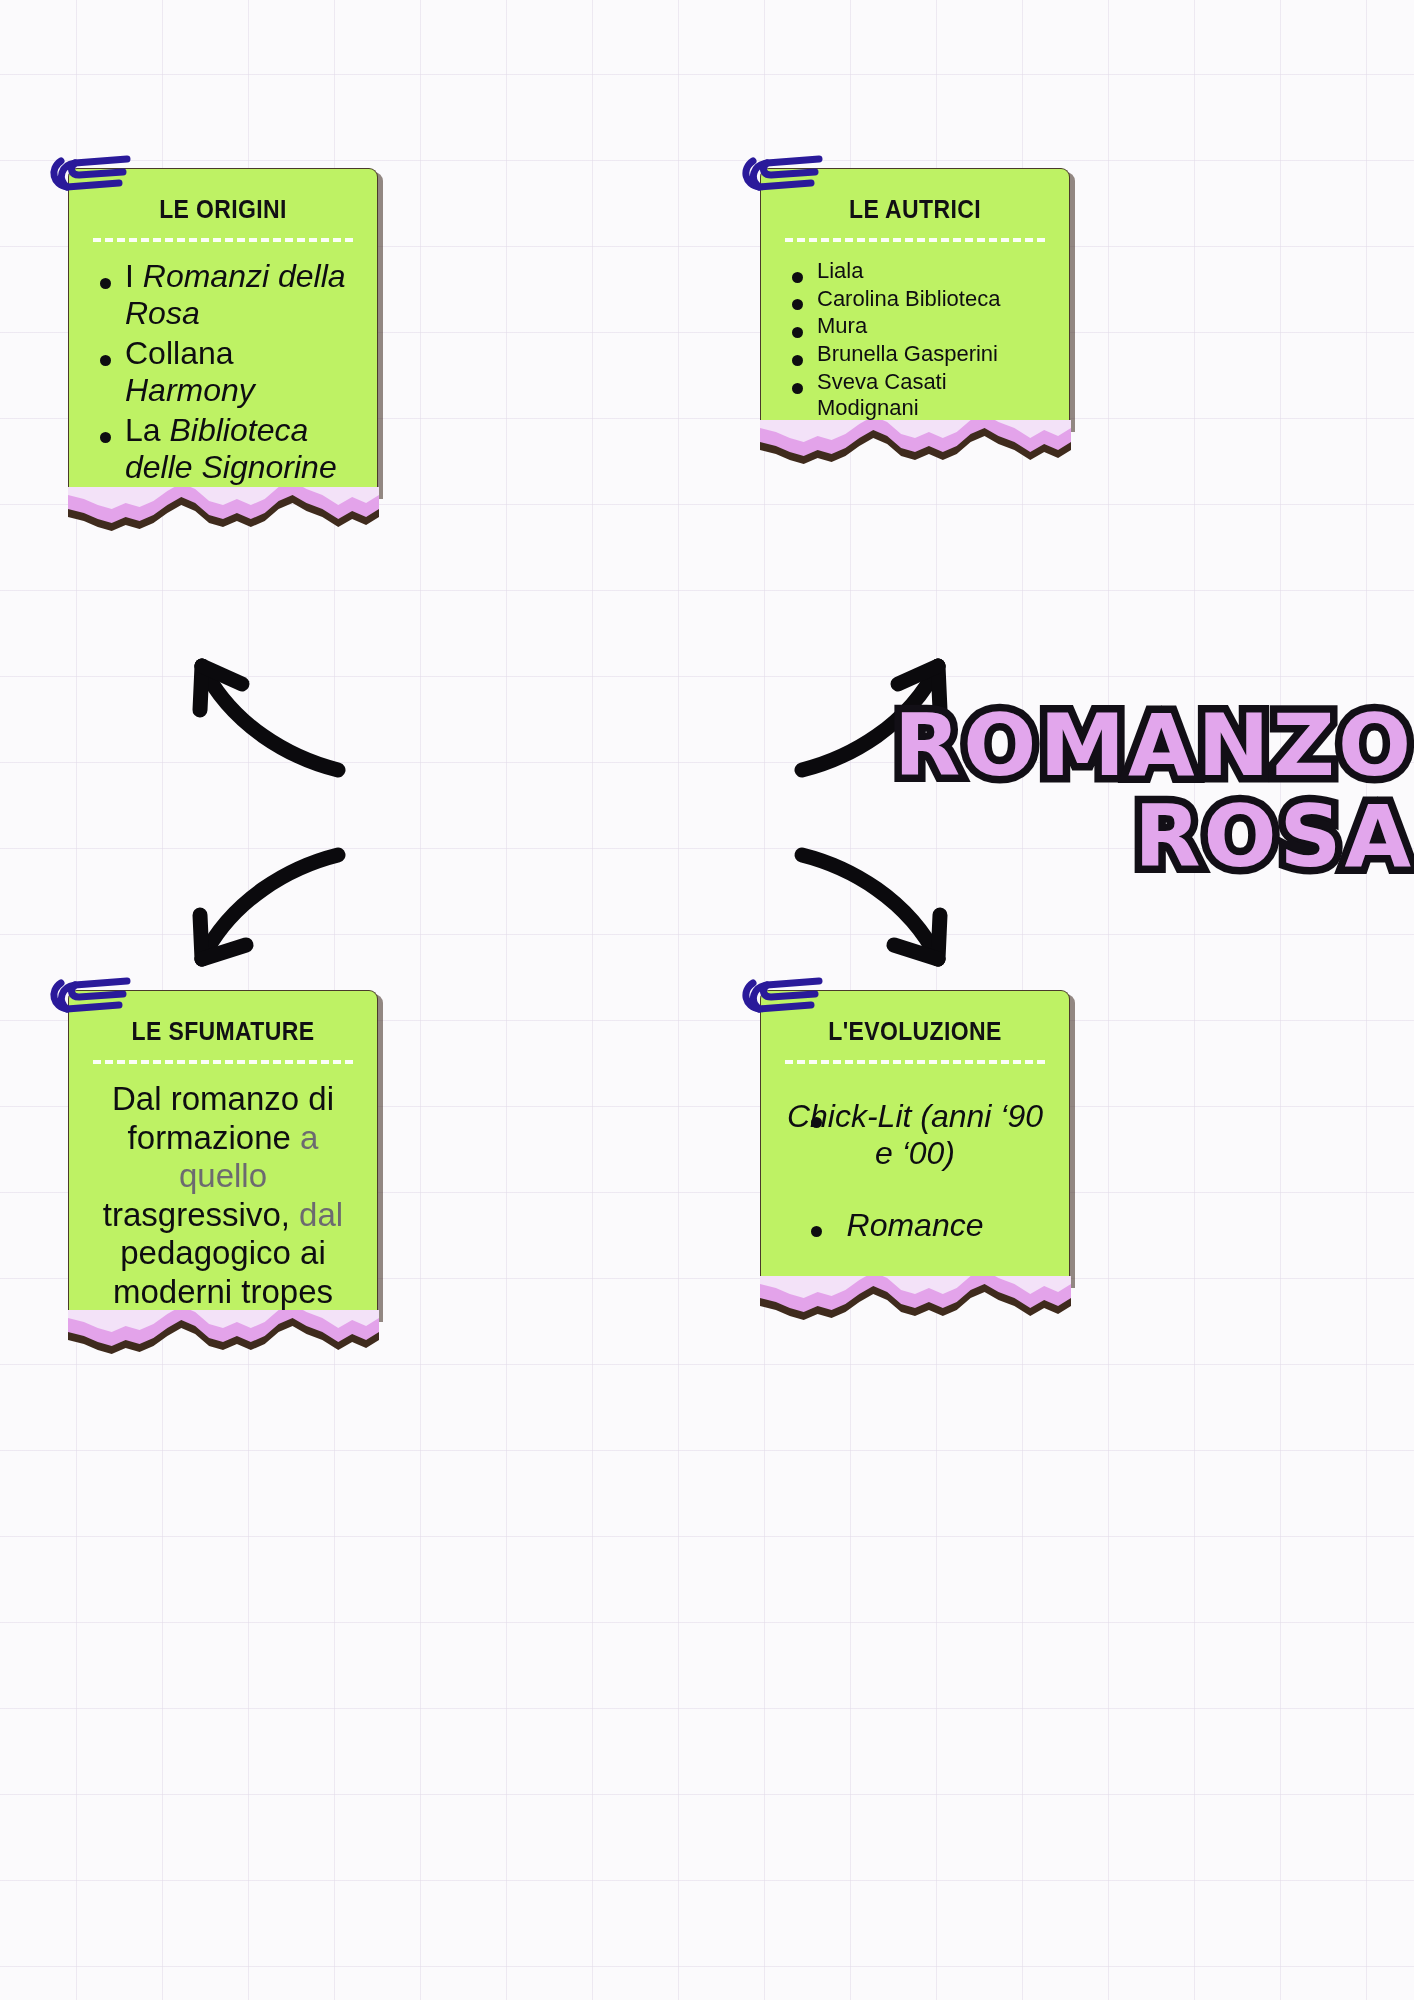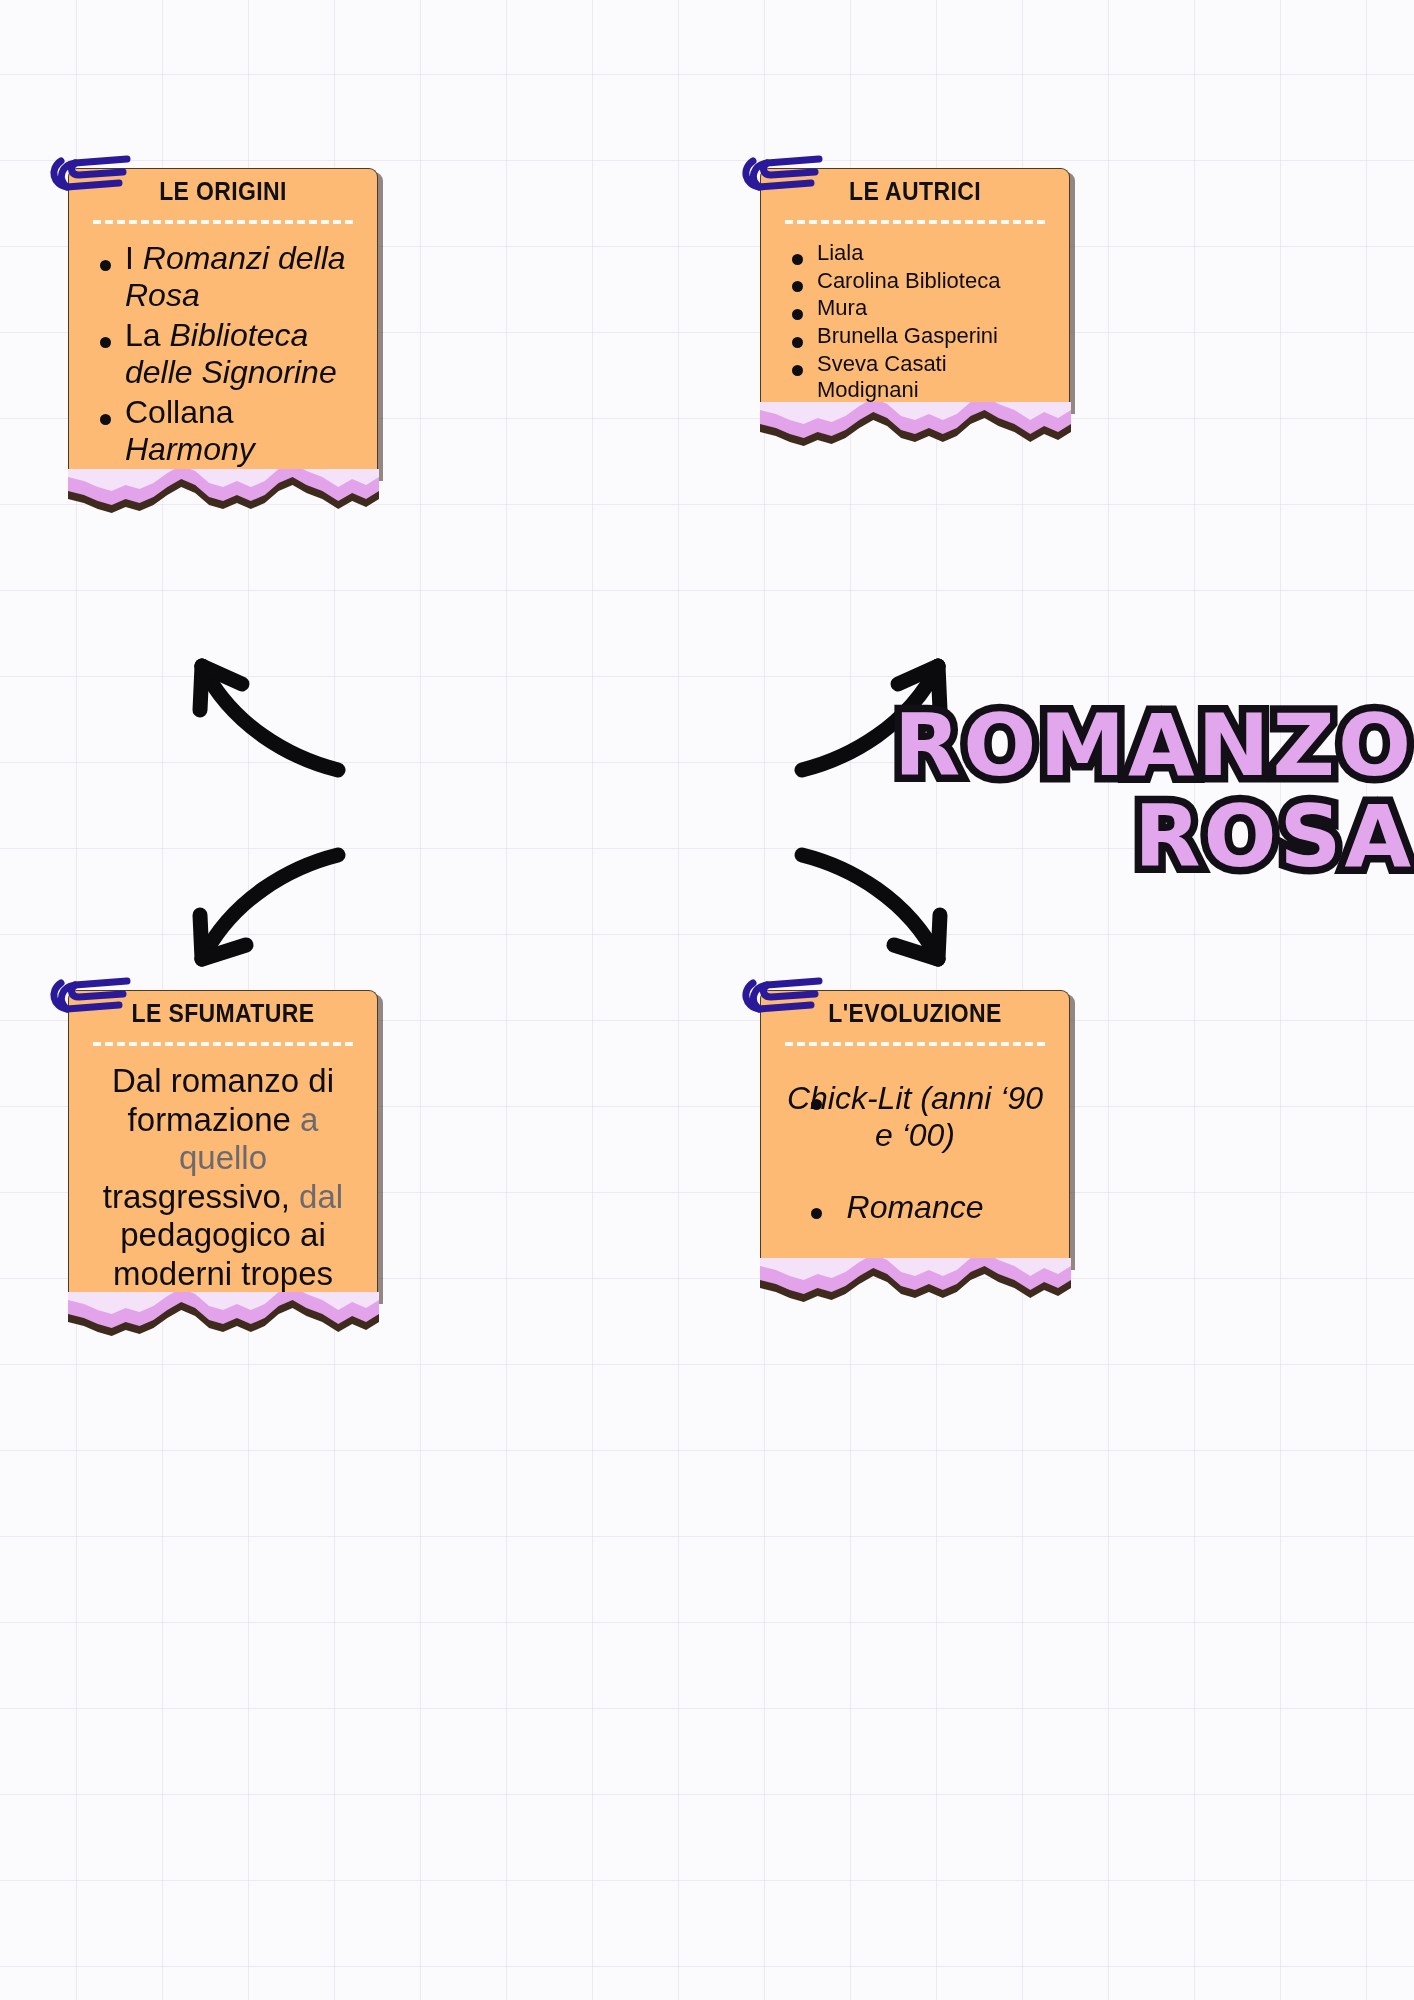--- a/index.html
+++ b/index.html
@@ -16,26 +16,26 @@
       linear-gradient(to right, rgba(226,218,232,0.55) 1px, transparent 1px),
       linear-gradient(to bottom, rgba(226,218,232,0.55) 1px, transparent 1px);
     background-size:86px 86px;
     background-position:-10px -12px;
     font-family:"Liberation Sans", sans-serif;
   }
 
   
   .card {
     position:absolute;
-    background:#fdba74;
+    background:#bef264;
     border:1.5px solid #4a3a2a;
     border-bottom:none;
     border-radius:9px 9px 0 0;
     box-shadow:5px 4px 0 rgba(60,40,30,0.55);
-    padding:8px 22px 6px 22px;
+    padding:26px 22px 6px 22px;
     z-index:4;
   }
   .card-title {
     text-align:center;
     font-weight:bold;
     color:#111014;
     letter-spacing:0.4px;
     font-stretch:condensed;
     transform:scaleX(0.92);
     transform-origin:center;
@@ -141,22 +141,22 @@
     <g fill="none" stroke="#2a1a9a" stroke-width="7" stroke-linecap="round" stroke-linejoin="round">
       <path d="M16 22 C4 30 8 46 22 48 L74 44"></path>
       <path d="M22 48 C12 40 16 26 30 24 L82 20"></path>
       <path d="M30 24 C24 29 26 36 34 36 L78 33"></path>
     </g>
   </svg>
   <div class="card-title">LE ORIGINI</div>
   <div class="divider"></div>
   <ul>
     <li><span>I </span><span class="ital">Romanzi della Rosa</span></li>
+    <li><span>Collana </span><span class="ital">Harmony</span></li>
     <li><span>La </span><span class="ital">Biblioteca delle Signorine</span></li>
-    <li><span>Collana </span><span class="ital">Harmony</span></li>
   </ul>
   <svg class="torn" viewBox="0 0 313 60" preserveAspectRatio="none">
     <path d="M0 0 L313 0 L313 30 L300 38 L286 32 L272 40 L256 30 L240 24 L226 16 L212 22 L198 34 L184 40 L170 34 L156 40 L142 36 L128 24 L114 18 L100 26 L86 36 L72 42 L58 38 L44 44 L30 40 L16 34 L0 30 Z" fill="#3f2b1d"></path>
     <path d="M0 0 L313 0 L313 22 L300 30 L286 24 L272 32 L256 22 L240 16 L226 8 L212 14 L198 26 L184 32 L170 26 L156 32 L142 28 L128 16 L114 10 L100 18 L86 28 L72 34 L58 30 L44 36 L30 32 L16 26 L0 22 Z" fill="#e3a3ea"></path>
     <path d="M0 -12 L313 -12 L313 8 L300 16 L286 10 L272 18 L256 8 L240 2 L226 -6 L212 0 L198 12 L184 18 L170 12 L156 18 L142 14 L128 2 L114 -4 L100 4 L86 14 L72 20 L58 16 L44 22 L30 18 L16 12 L0 8 Z" fill="#f3e2f8"></path>
   </svg>
 </div>
 
 <div class="card" id="card-autrici">
   <svg class="clip" style="left:-24px; top:-30px;" viewBox="0 0 96 60">

